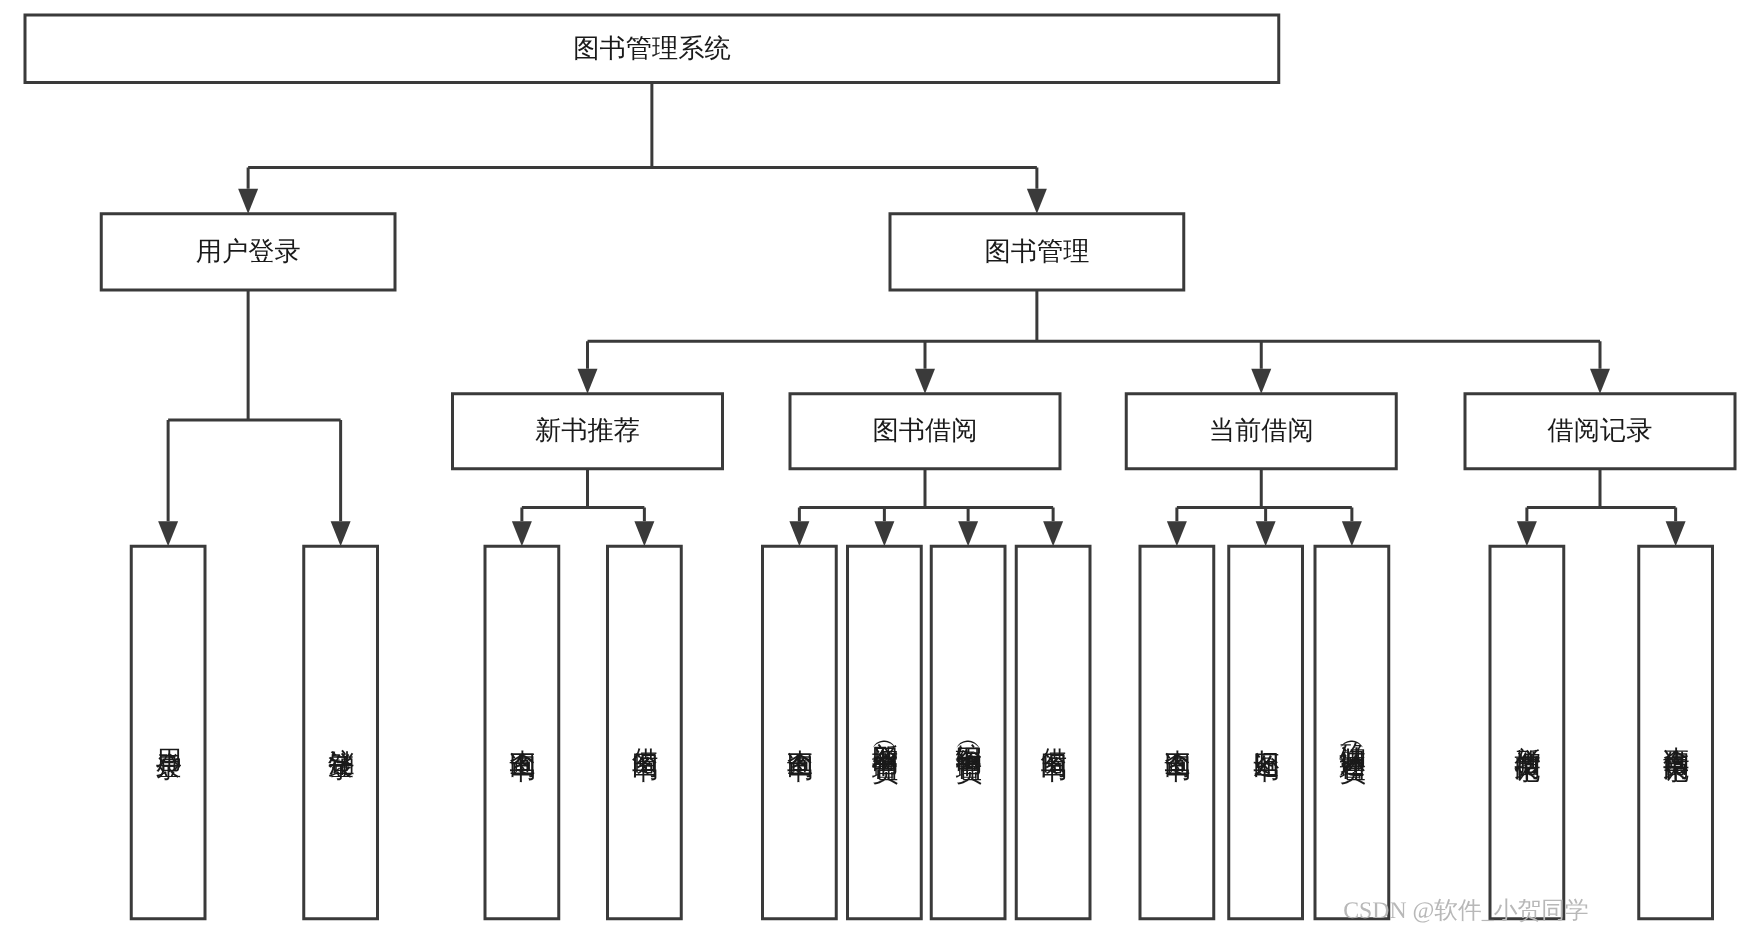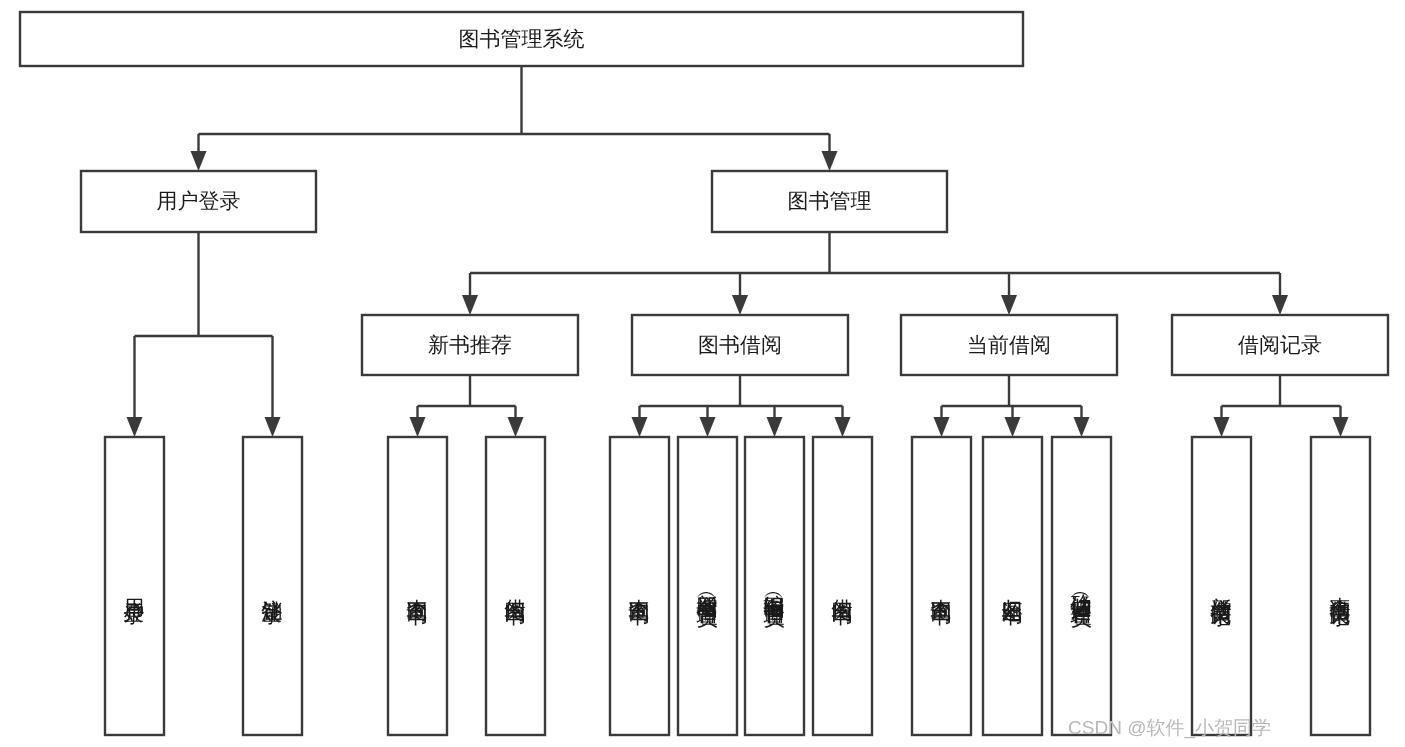--- a/index.html
+++ b/index.html
@@ -61,21 +61,21 @@
     text-orientation: upright;
     letter-spacing: 2px;
     line-height: 1;
     text-align: center;
     pointer-events: none;
   }
   .watermark {
     position: absolute;
     right: 10px;
     bottom: 6px;
-    font-family: Liberation Sans, sans-serif;
+    font-family: Liberation Serif, serif;
     font-size: 19px;
     color: #b8b8b8;
     white-space: nowrap;
     user-select: none;
   }
 </style>
 </head>
 <body>
 
 <div id="diagram-root">

